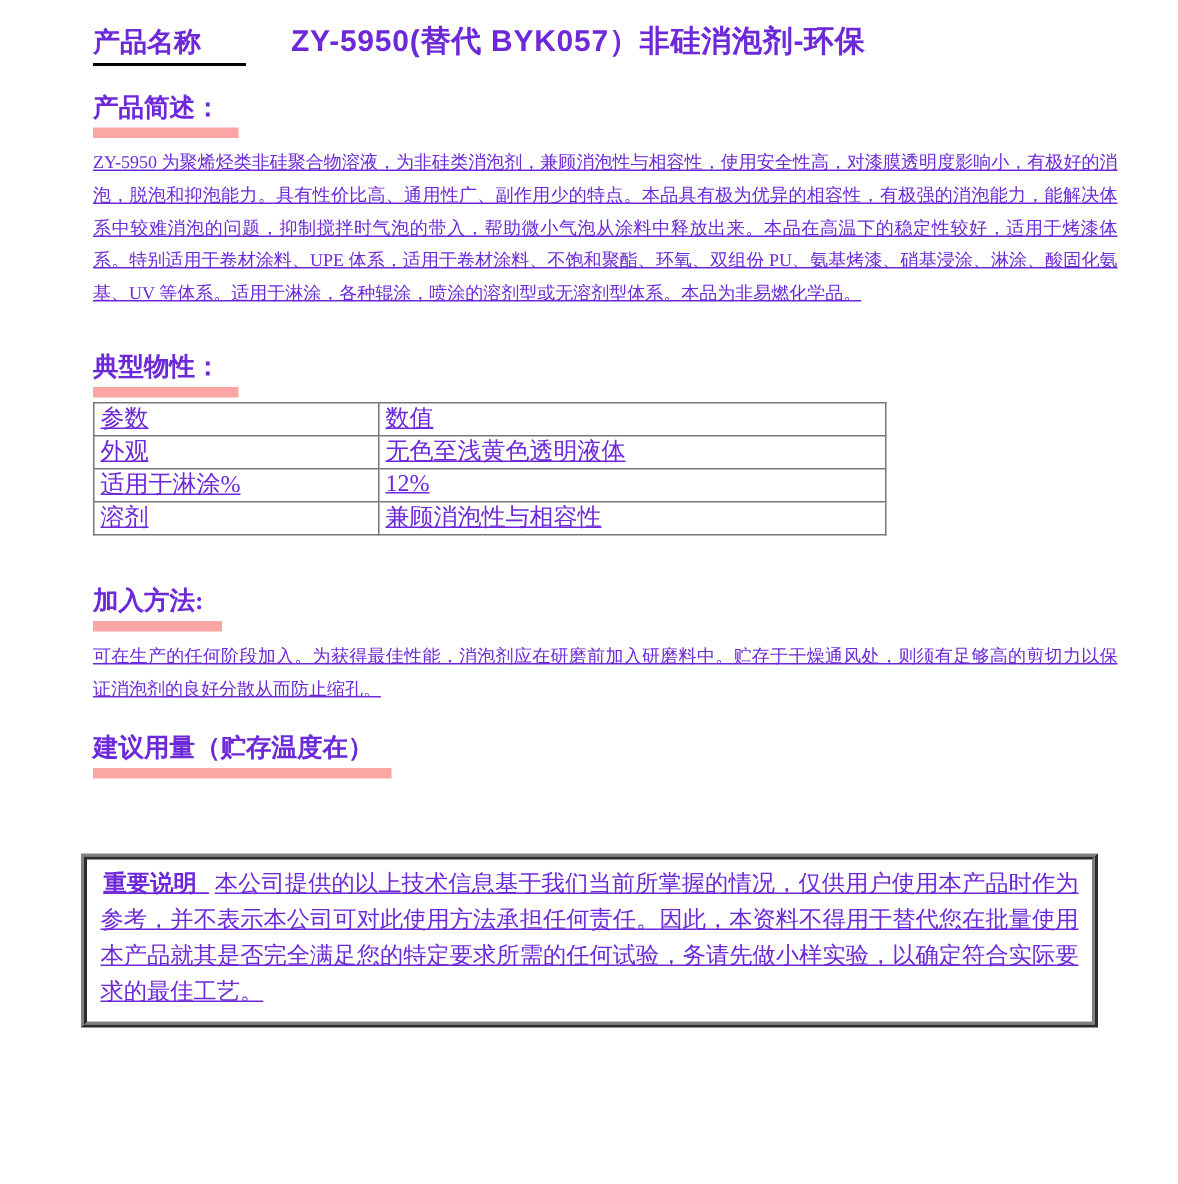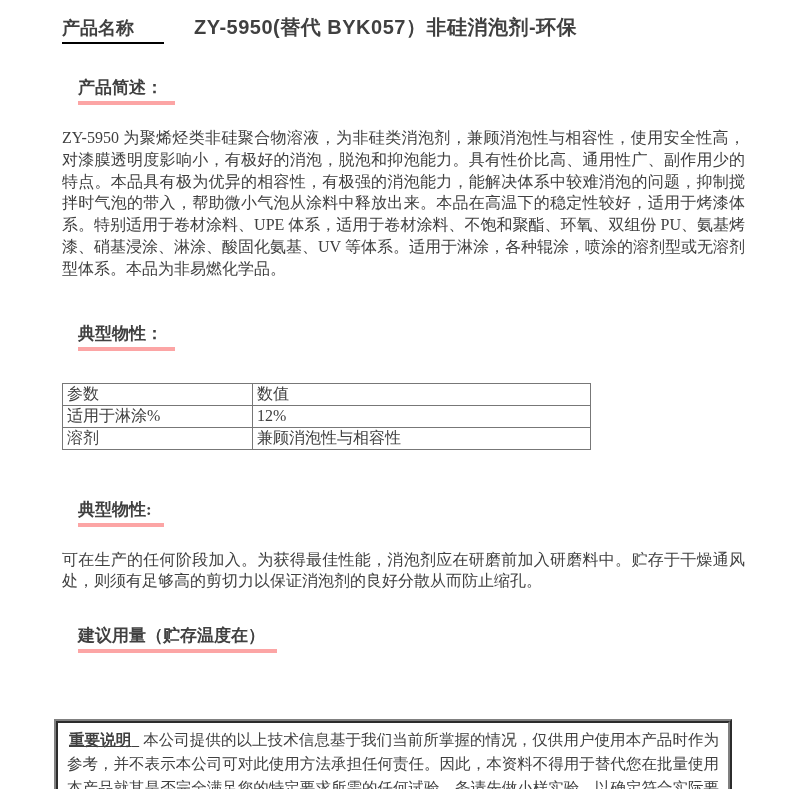--- a/index.html
+++ b/index.html
@@ -6,24 +6,25 @@
     margin: 0;
     padding: 0;
     background: #ffffff;
   }
   .page {
     position: relative;
     width: 785px;
     height: 789px;
     background: #ffffff;
     font-family: "Liberation Serif", "DejaVu Serif", serif;
-    color: #404040;
+    color: #6d28d9;
     box-sizing: border-box;
     padding: 14px 40px 0 62px;
     overflow: hidden;
+    text-decoration: underline;
   }
   
   .title-row {
     white-space: nowrap;
     margin-bottom: 16px;
   }
   .product-label {
     display: inline-block;
     font-size: 18px;
     font-weight: bold;
@@ -37,41 +38,41 @@
     font-size: 20px;
     font-weight: bold;
     font-family: "Liberation Sans", "DejaVu Sans", sans-serif;
     letter-spacing: 0.5px;
   }
   
   .sec-heading {
     display: inline-block;
     font-size: 17px;
     font-weight: bold;
-    border-bottom: 4px solid #fca5a5;
+    border-bottom: 7px solid #fca5a5;
     padding-right: 12px;
     padding-bottom: 2px;
-    margin: 16px;
+    margin: 0;
   }
   .sec {
     margin: 0;
   }
   .body-text {
-    font-size: 16px;
+    font-size: 12px;
     line-height: 21.8px;
     margin: 6px 0 0 0;
     text-align: justify;
   }
   .gap-sm { margin-top: 16px; }
   .gap-md { margin-top: 26px; }
   .gap-lg { margin-top: 32px; }
   
   .props-table {
     border-collapse: collapse;
-    margin-top: 16px;
+    margin-top: 3px;
     table-layout: fixed;
     width: 528px;
   }
   .props-table td {
     border: 1px solid #777777;
     font-size: 16px;
     height: 21px;
     padding: 0 4px;
     vertical-align: middle;
     overflow: hidden;
@@ -118,33 +119,37 @@
       <colgroup>
           <col class="c1">
           <col class="c2">
         </colgroup>
       <tbody>
         <tr>
           <td>参数</td>
           <td>数值</td>
         </tr>
         <tr>
+          <td>外观</td>
+          <td>无色至浅黄色透明液体</td>
+        </tr>
+        <tr>
           <td>适用于淋涂%</td>
           <td>12%</td>
         </tr>
         <tr>
           <td>溶剂</td>
           <td>兼顾消泡性与相容性</td>
         </tr>
       </tbody>
     </table>
   </div>
 
   <div class="sec gap-lg">
-    <h2 class="sec-heading">典型物性:</h2>
+    <h2 class="sec-heading">加入方法:</h2>
     <p class="body-text">可在生产的任何阶段加入。为获得最佳性能，消泡剂应在研磨前加入研磨料中。贮存于干燥通风处，则须有足够高的剪切力以保证消泡剂的良好分散从而防止缩孔。</p>
   </div>
 
   <div class="sec gap-sm">
     <h2 class="sec-heading">建议用量（贮存温度在）</h2>
   </div>
 
 
   <div class="notice-box">
     <span class="notice-label">重要说明</span><span>本公司提供的以上技术信息基于我们当前所掌握的情况，仅供用户使用本产品时作为参考，并不表示本公司可对此使用方法承担任何责任。因此，本资料不得用于替代您在批量使用本产品就其是否完全满足您的特定要求所需的任何试验，务请先做小样实验，以确定符合实际要求的最佳工艺。</span>

